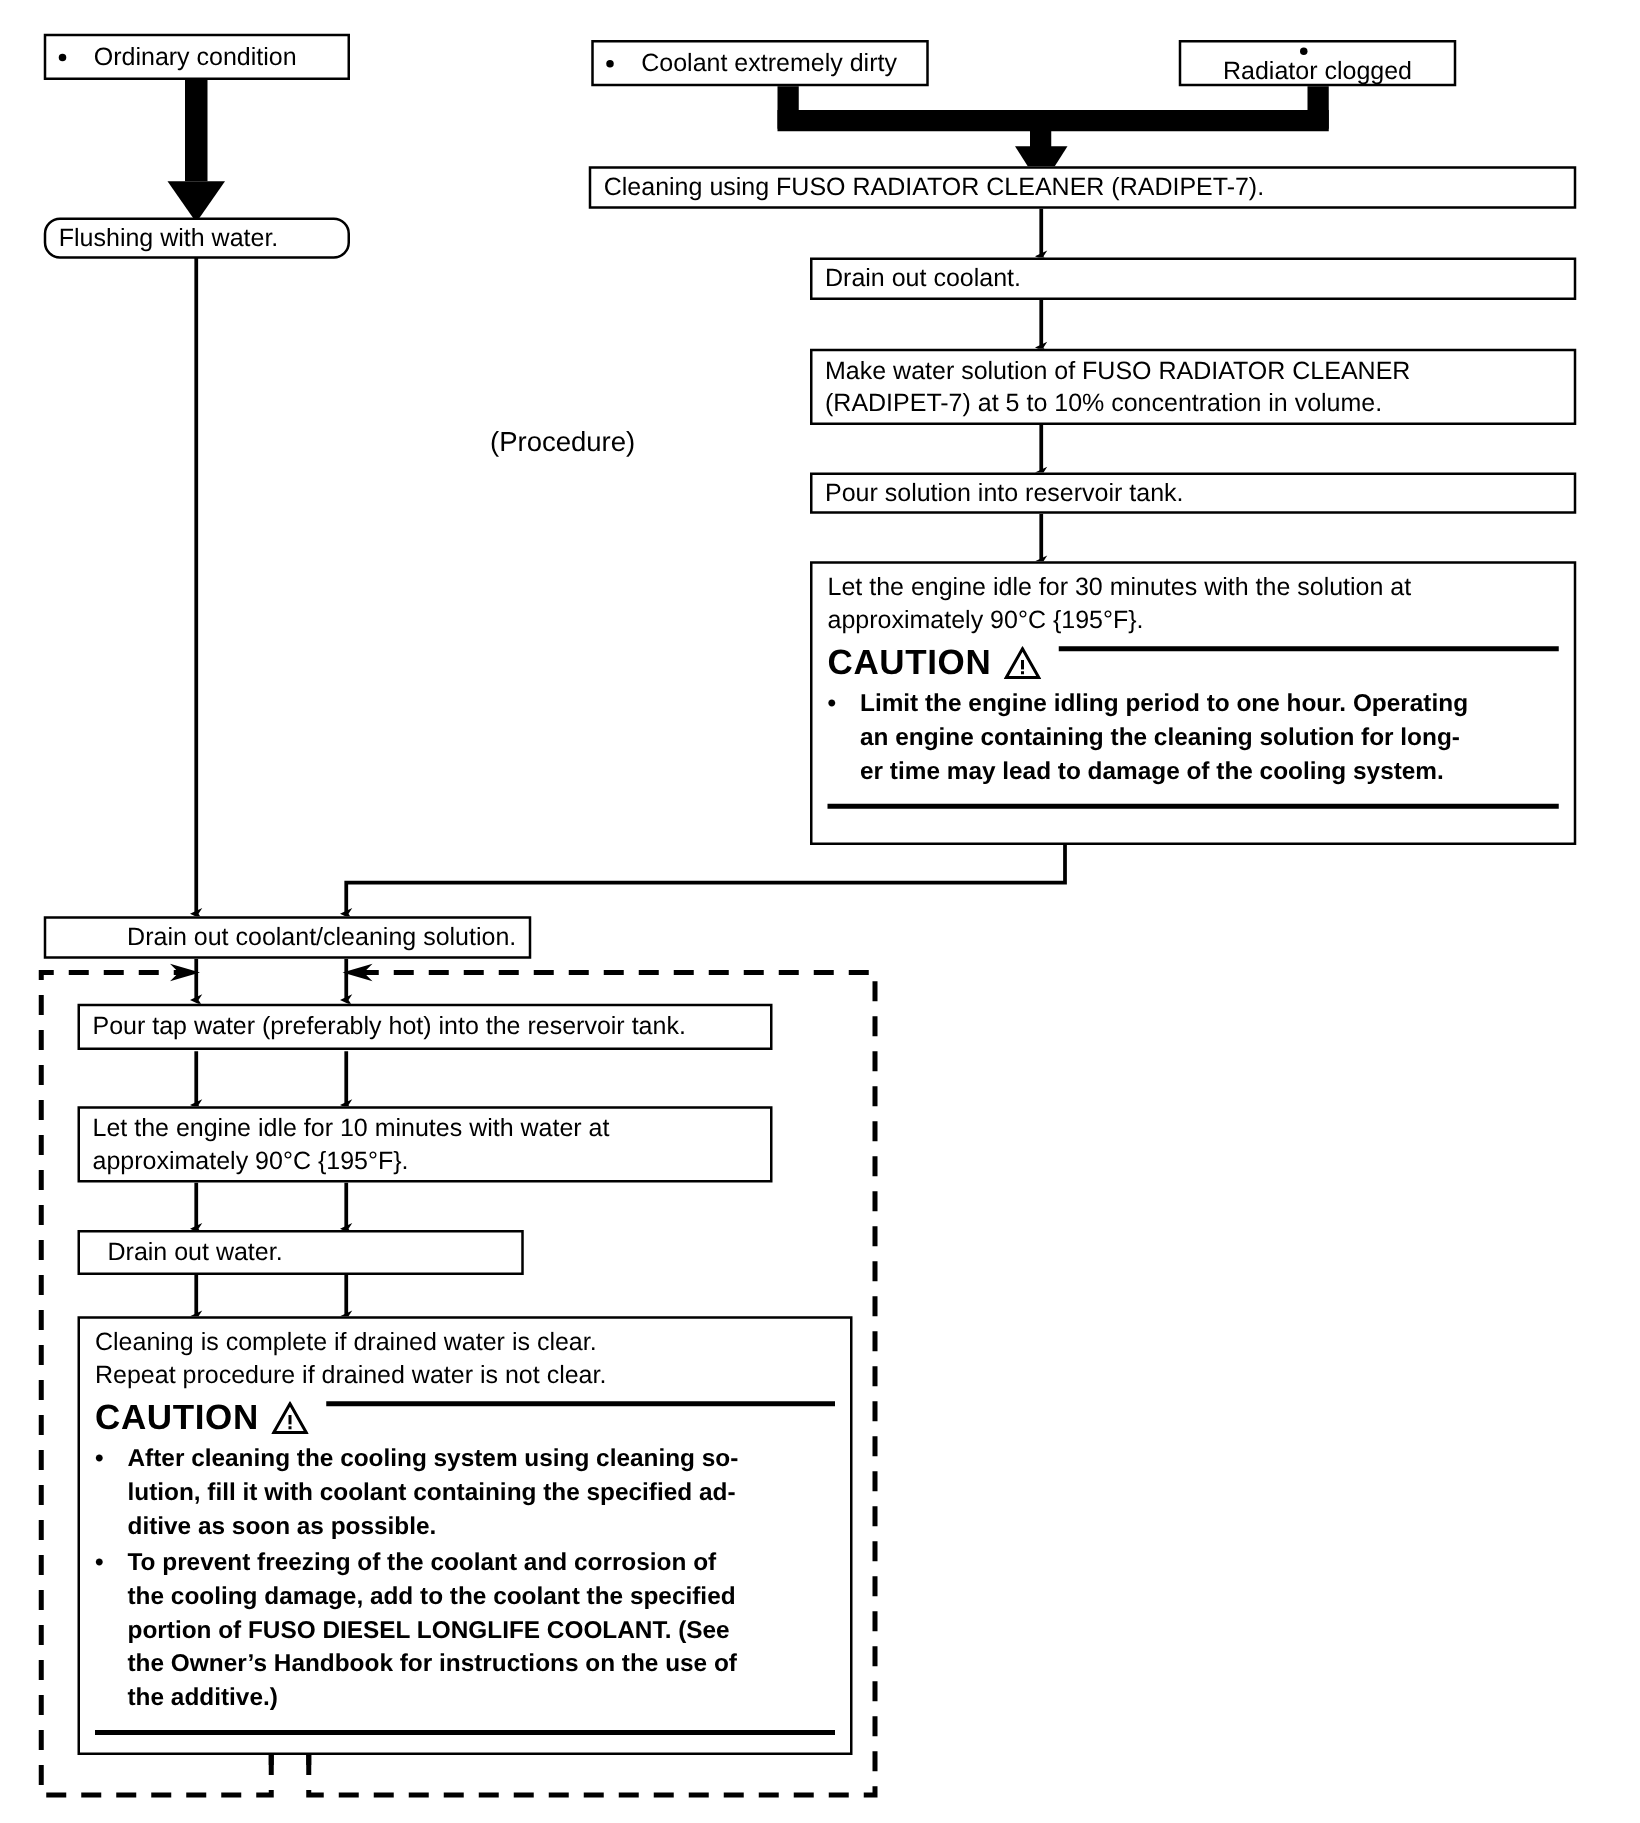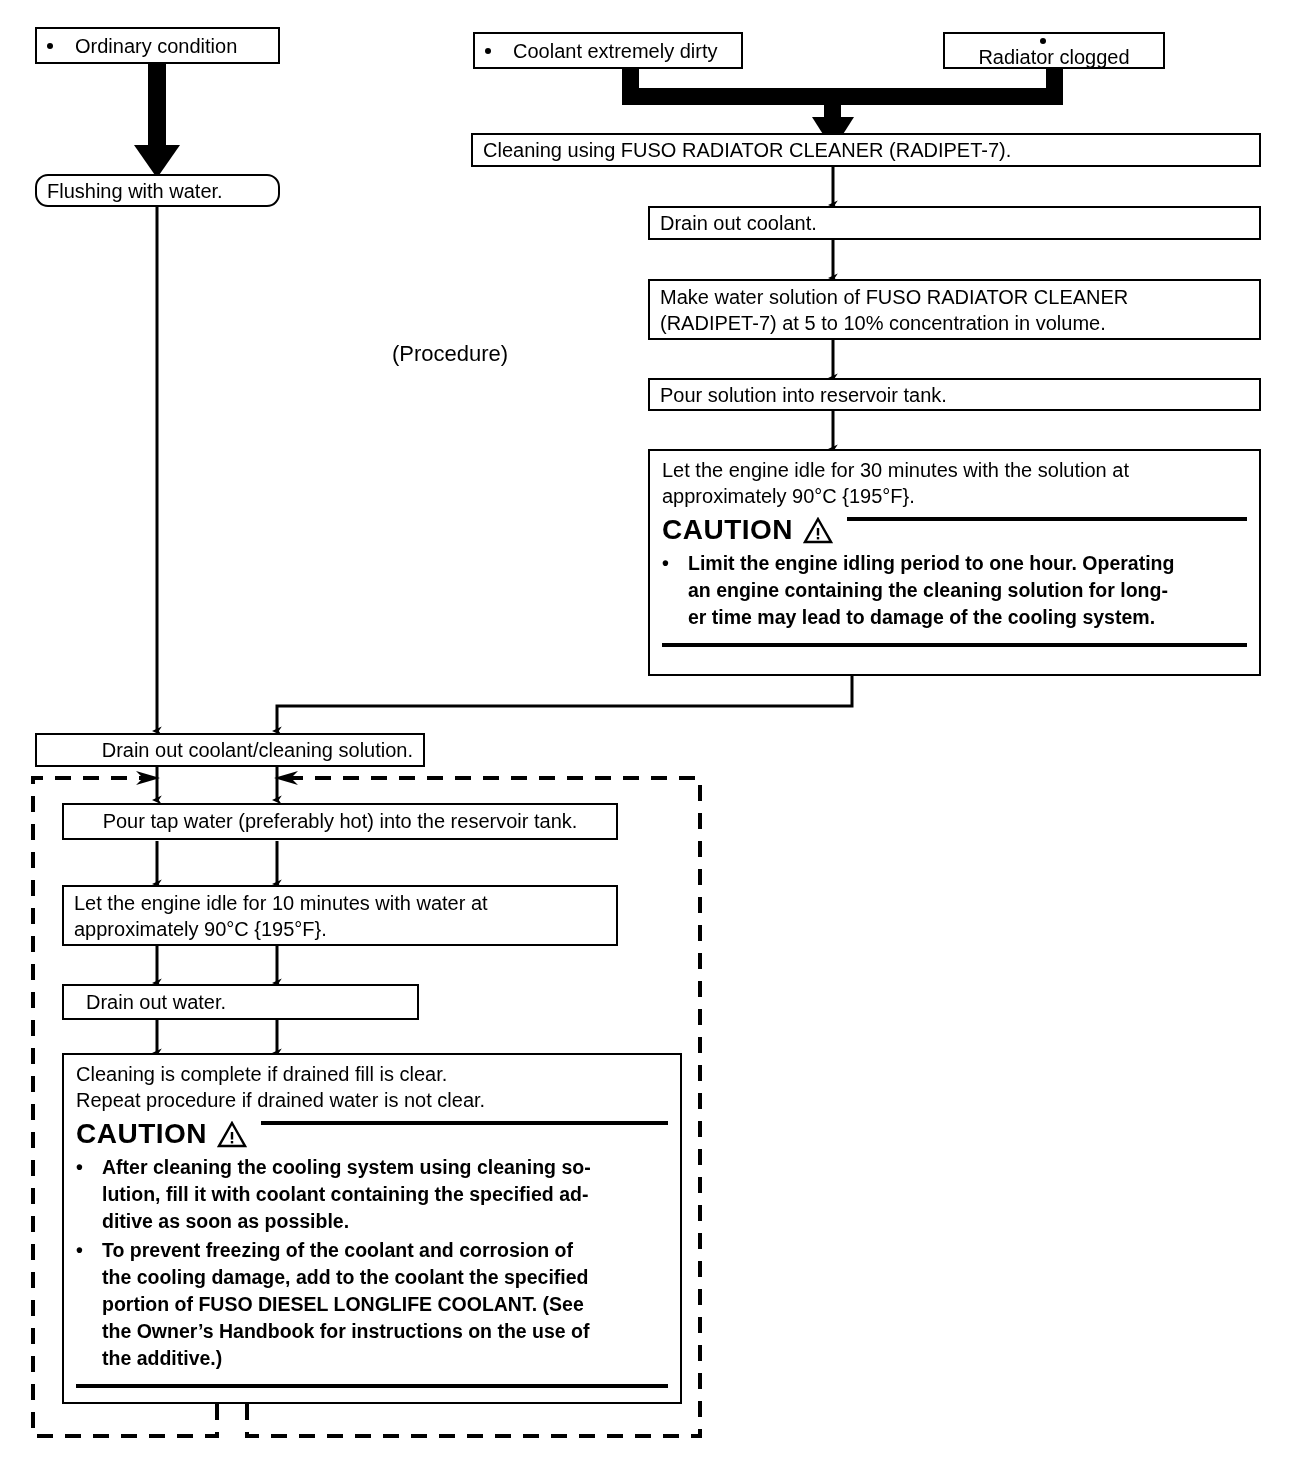--- a/index.html
+++ b/index.html
@@ -169,35 +169,35 @@
         </span>
       </li>
     </ul>
     <div class="caution-foot"></div>
   </div>
 
   <div class="node" style="left:35px;top:733px;width:390px;height:34px;padding-top:2px;text-align:right;">
     <span class="ln">Drain out coolant/cleaning solution.</span>
   </div>
 
-  <div class="node" style="left:62px;top:803px;width:556px;height:37px;padding-top:3px;text-align:center;">
+  <div class="node" style="left:62px;top:803px;width:556px;height:37px;padding-top:3px;">
     <span class="ln">Pour tap water (preferably hot) into the reservoir tank.</span>
   </div>
 
   <div class="node" style="left:62px;top:885px;width:556px;height:61px;padding-top:3px;">
     <span class="ln">Let the engine idle  for 10 minutes  with  water at</span>
     <span class="ln">approximately 90°C {195°F}.</span>
   </div>
 
   <div class="node" style="left:62px;top:984px;width:357px;height:36px;padding-top:3px;padding-left:22px;">
     <span class="ln">Drain out water.</span>
   </div>
 
   <div class="node" style="left:62px;top:1053px;width:620px;height:351px;padding:6px 12px 6px 12px;">
-    <span class="ln">Cleaning is complete if drained fill is clear.</span>
+    <span class="ln">Cleaning is complete if drained water is clear.</span>
     <span class="ln">Repeat procedure if drained water is not clear.</span>
 
     <div class="caution-head">
       <span class="word">CAUTION</span>
       <svg class="tri" width="30" height="27" viewBox="0 0 30 27">
         <path d="M15,2 L28,25 L2,25 Z" fill="none" stroke="#000" stroke-width="2.4"></path>
         <rect x="13.8" y="11" width="2.4" height="7.5" fill="#000"></rect>
         <rect x="13.8" y="20" width="2.4" height="2.4" fill="#000"></rect>
       </svg>
       <span class="rule"></span>

